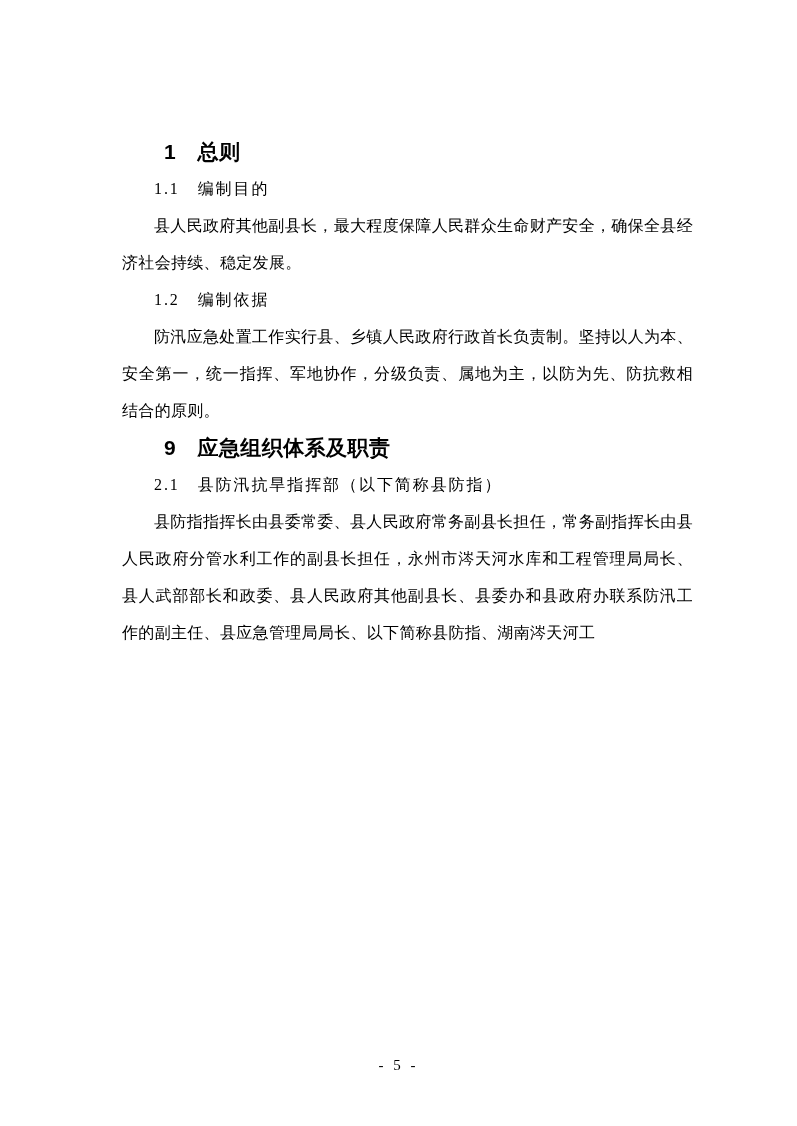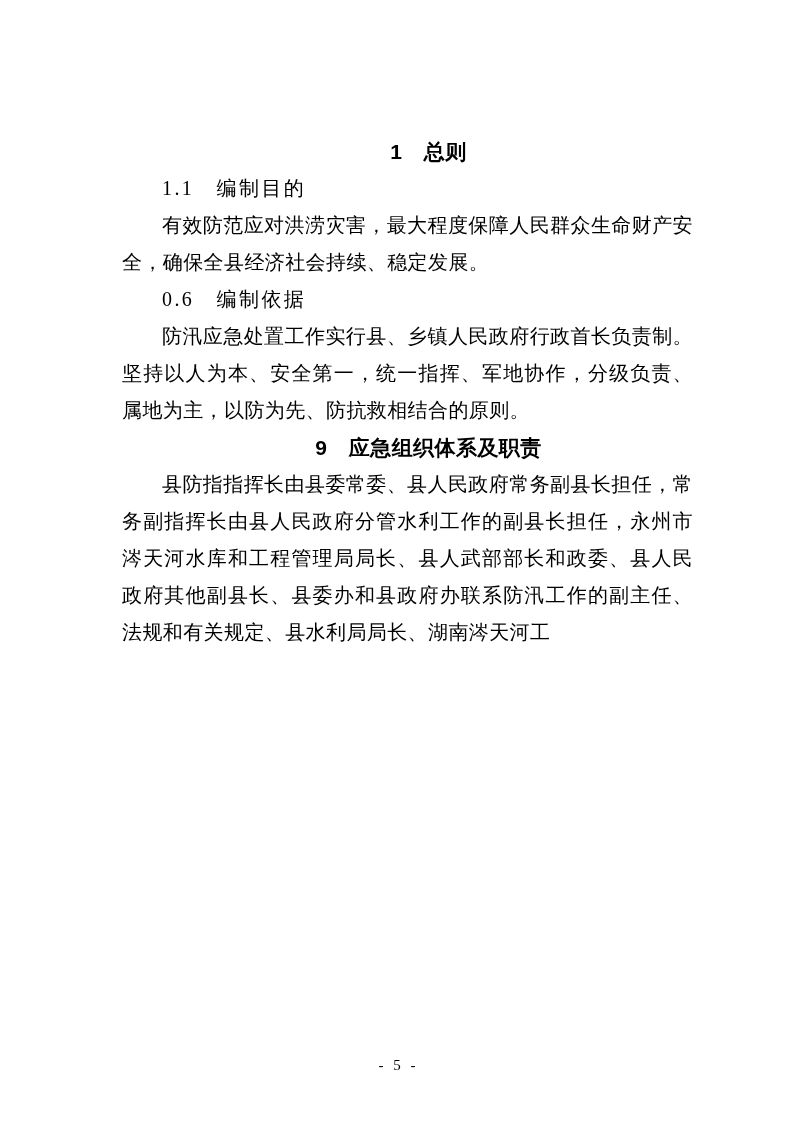--- a/index.html
+++ b/index.html
@@ -18,31 +18,31 @@
   .page {
     position: absolute;
     inset: 0;
     background: #ffffff;
   }
   .content {
     padding: 133px 104px 0 122px;
   }
   .block {
     margin: 0;
-    font-size: 20px;
+    font-size: 16px;
     line-height: 37px;
     text-indent: 2em;
     text-align: justify;
     letter-spacing: 0.02em;
   }
   .heading1 {
     font-family: "Liberation Sans", "DejaVu Sans", sans-serif;
     font-weight: bold;
     font-size: 21px;
-    text-align: center;
+    text-align: left;
   }
   .heading2 {
     letter-spacing: 0.12em;
     text-align: left;
   }
   .footer {
     position: absolute;
     left: 0;
     right: 0;
     bottom: 52px;
@@ -51,20 +51,21 @@
     letter-spacing: 3px;
   }
 </style>
 </head>
 <body>
 
 <div class="page">
   <div class="content">
     <p class="block heading1">1　总则</p>
     <p class="block heading2">1.1　编制目的</p>
-    <p class="block">有效防范应对洪涝灾害，最大程度保障人民群众生命财产安全，确保全县经济社会持续、稳定发展。</p>
-    <p class="block heading2">0.6　编制依据</p>
+    <p class="block">县人民政府其他副县长，最大程度保障人民群众生命财产安全，确保全县经济社会持续、稳定发展。</p>
+    <p class="block heading2">1.2　编制依据</p>
     <p class="block">防汛应急处置工作实行县、乡镇人民政府行政首长负责制。坚持以人为本、安全第一，统一指挥、军地协作，分级负责、属地为主，以防为先、防抗救相结合的原则。</p>
     <p class="block heading1">9　应急组织体系及职责</p>
-    <p class="block">县防指指挥长由县委常委、县人民政府常务副县长担任，常务副指挥长由县人民政府分管水利工作的副县长担任，永州市涔天河水库和工程管理局局长、县人武部部长和政委、县人民政府其他副县长、县委办和县政府办联系防汛工作的副主任、法规和有关规定、县水利局局长、湖南涔天河工</p>
+    <p class="block heading2">2.1　县防汛抗旱指挥部（以下简称县防指）</p>
+    <p class="block">县防指指挥长由县委常委、县人民政府常务副县长担任，常务副指挥长由县人民政府分管水利工作的副县长担任，永州市涔天河水库和工程管理局局长、县人武部部长和政委、县人民政府其他副县长、县委办和县政府办联系防汛工作的副主任、县应急管理局局长、以下简称县防指、湖南涔天河工</p>
   </div>
   <div class="footer">- 5 -</div>
 </div>
 
 </body></html>

